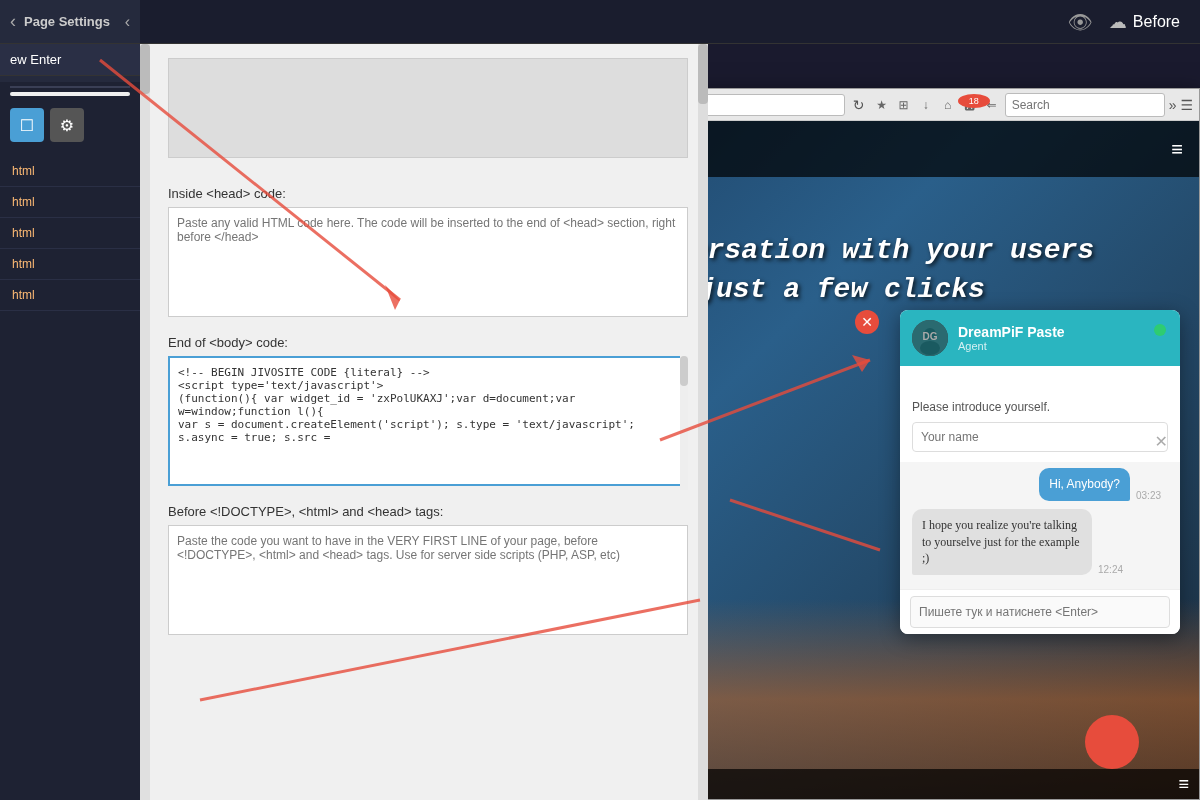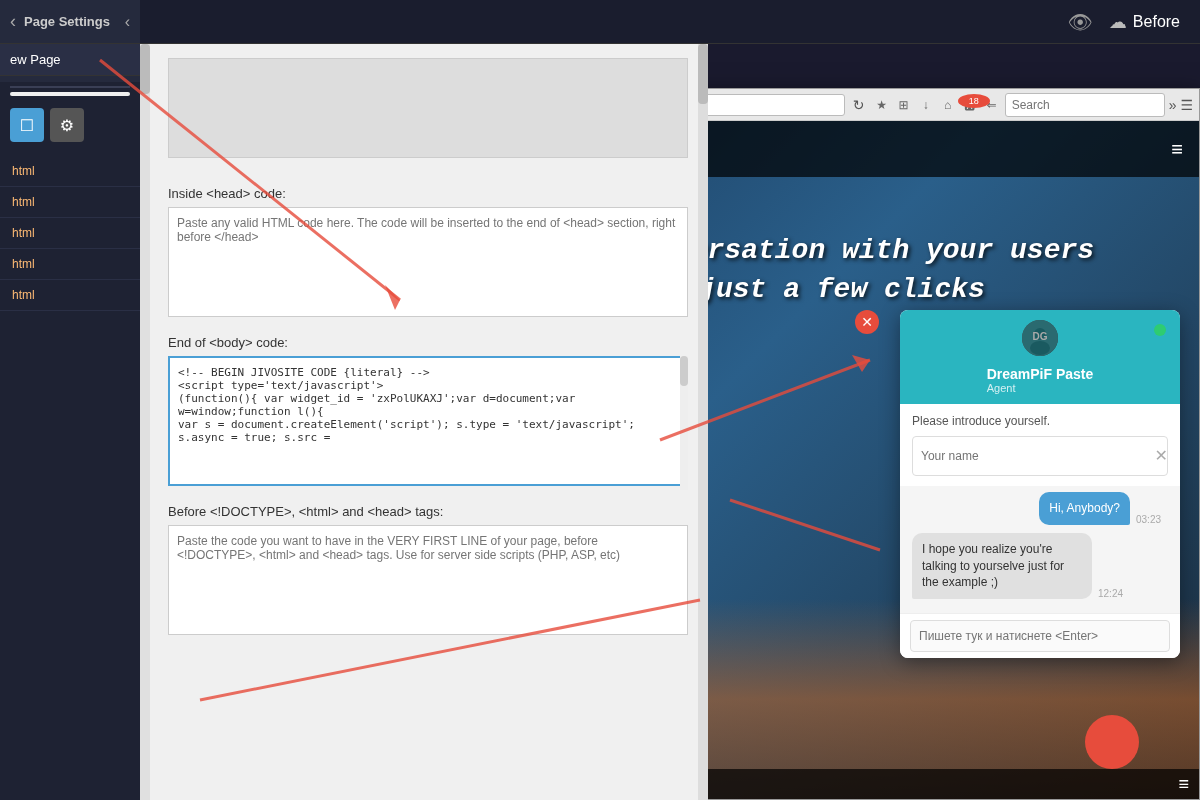--- a/index.html
+++ b/index.html
@@ -393,21 +393,20 @@
       box-shadow: 0 4px 20px rgba(0,0,0,0.4);
       z-index: 20;
       overflow: hidden;
     }
     .chat-header {
       background: #2ab5c0;
       padding: 10px 12px;
       display: flex;
       align-items: center;
       gap: 10px;
-      flex-direction: column;
     }
     .chat-avatar-img {
       width: 36px; height: 36px;
       border-radius: 50%;
       background: linear-gradient(135deg, #555, #333);
       display: flex; align-items: center; justify-content: center;
       font-size: 10px;
       color: #aaa;
     }
     .chat-agent-name {
@@ -430,21 +429,21 @@
       padding: 10px 12px;
       background: #fff;
     }
     .chat-intro-text {
       font-size: 12px;
       color: #555;
       margin-bottom: 8px;
     }
     .chat-name-input {
       width: 100%;
-      height: 40px;
+      height: 30px;
       border: 1px solid #ddd;
       border-radius: 4px;
       padding: 0 8px;
       font-size: 12px;
       color: #0369a1;
     }
     .chat-close-btn {
       position: absolute;
       right: 12px; top: 42px;
       color: #aaa;
@@ -478,20 +477,21 @@
     }
     .chat-msg-bubble.sent {
       background: #4a9fd5;
       color: #fff;
       border-bottom-right-radius: 2px;
     }
     .chat-msg-bubble.received {
       background: #e0e0e0;
       color: #333;
       border-bottom-left-radius: 2px;
+      font-family: Liberation Serif, serif;
     }
     .chat-input-area {
       padding: 6px 10px;
       background: #fff;
       border-top: 1px solid #eee;
     }
     .chat-input {
       width: 100%;
       height: 32px;
       border: 1px solid #ddd;
@@ -562,21 +562,21 @@
 </head>
 <body>
 
 <div class="sidebar">
   <div class="sidebar-header">
     <span class="sidebar-back-btn">‹</span>
     <span class="sidebar-title">Page Settings</span>
     <span class="sidebar-close-btn">‹</span>
   </div>
   <div class="sidebar-page-label">
-    <span>ew Page</span>
+    <span>ew Enter</span>
   </div>
   <div style="height:6px;background:#252a3d;"></div>
   <div class="sidebar-divider"></div>
   <div style="height:4px;background:#f0f0f0;margin:4px 10px;border-radius:2px;"></div>
   <div class="sidebar-icons">
     <div class="sidebar-icon-btn active">☐</div>
     <div class="sidebar-icon-btn gear">⚙</div>
   </div>
   <div class="sidebar-html-items">
     <div class="sidebar-html-item">html</div>
@@ -696,21 +696,21 @@
         <ellipse cx="18" cy="28" rx="10" ry="7" fill="#1a5a60"></ellipse>
         <text x="18" y="20" text-anchor="middle" fill="#aaa" font-size="10" font-weight="bold">DG</text>
       </svg>
     </div>
     <div>
       <div class="chat-agent-name">DreamPiF Paste</div>
       <div class="chat-agent-title">Agent</div>
     </div>
     <div class="chat-online-dot"></div>
   </div>
-  <div class="chat-body" style="position:relative;">
+  <div class="chat-body" style="position:relative;margin-top:24px;">
     <div class="chat-intro-text">Please introduce yourself.</div>
     <input class="chat-name-input" type="text" placeholder="Your name" style="">
     <span class="chat-close-btn">✕</span>
   </div>
   <div class="chat-messages">
     <div class="chat-msg-row right">
       <span class="chat-msg-time">03:23</span>
       <div class="chat-msg-bubble sent">Hi, Anybody?</div>
     </div>
     <div class="chat-msg-row">

